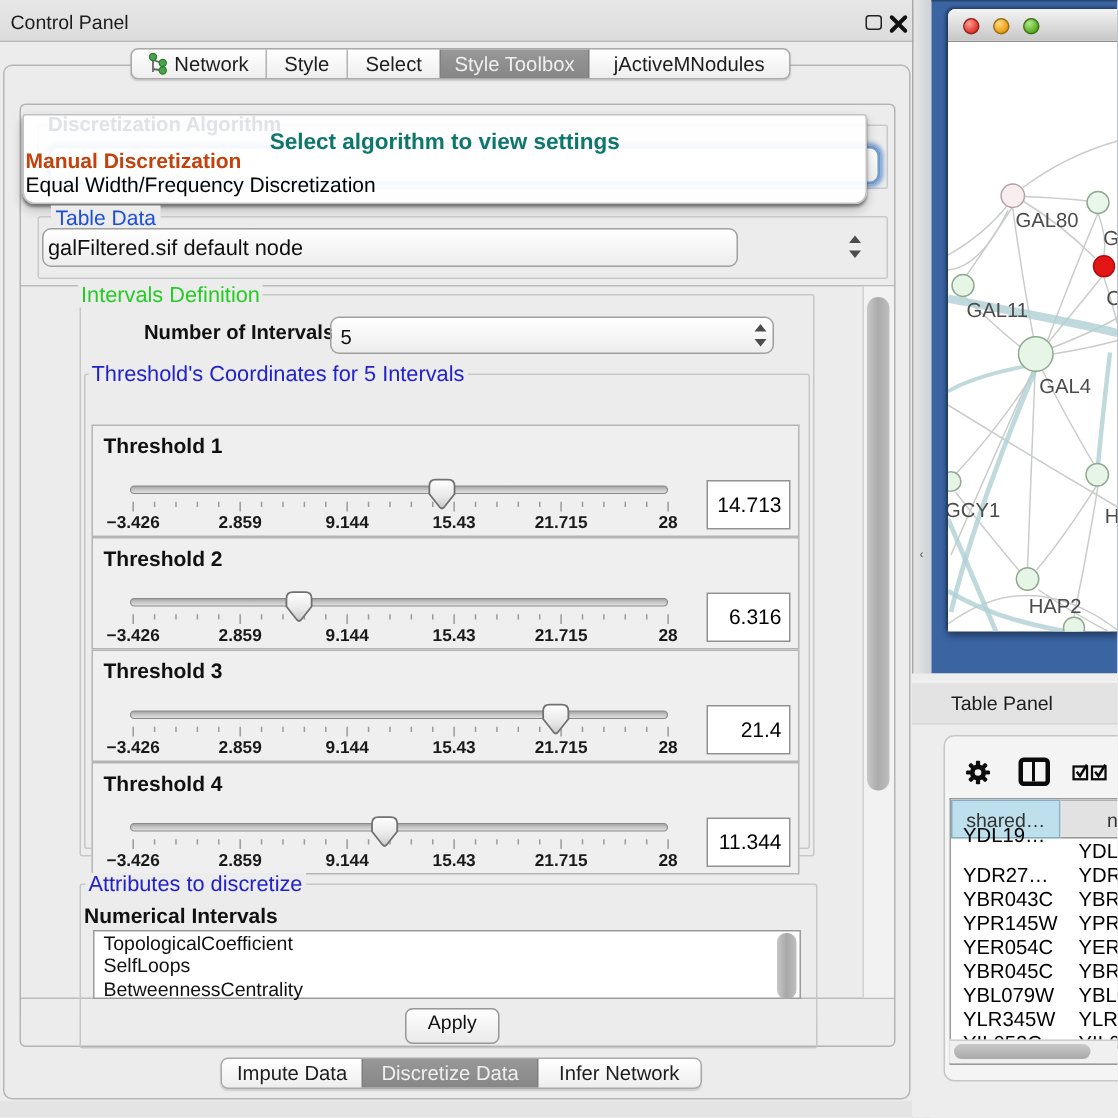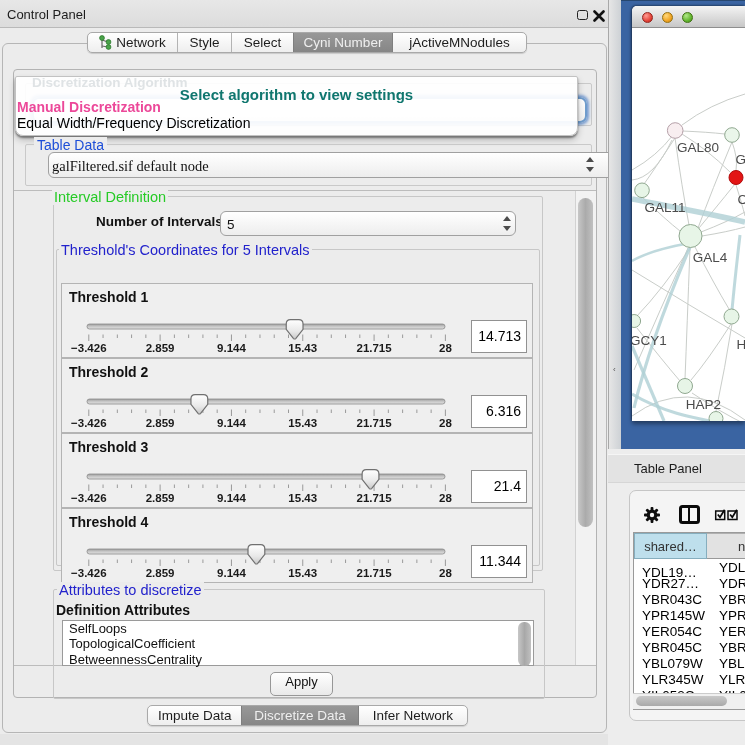--- a/index.html
+++ b/index.html
@@ -19,26 +19,26 @@
 .seg.afterdark { border-left:1px solid #7f7f7f; }
 
 #innerpanel { left:13px; top:69px; width:584px; height:629px; border:1px solid #b3b3b3; border-radius:4px; background:#ececec; }
 
 #dgroup { left:25px; top:83px; width:567px; height:43px; border:1px solid #c9c9c9; border-radius:2px; }
 #dcombo { left:32px; top:97px; width:555px; height:26px; border-radius:7px; background:linear-gradient(#ffffff,#f0f0f0); border:2px solid #6f9ccc; box-shadow:0 0 3px 1.5px rgba(80,130,200,0.75); }
 
 #popup { left:15px; top:76px; width:563px; height:60px; background:rgba(255,255,255,0.93); border:1px solid #c2c2c2; border-radius:2px 2px 8px 8px; box-shadow:0 2px 2px rgba(0,0,0,0.4), 0 4px 7px rgba(0,0,0,0.22); }
 #ghost { left:16px; top:-2px; font-size:13.5px; font-weight:bold; color:#dfe3e5; }
 #pline1 { left:0; top:9px; width:100%; text-align:center; font-size:15px; font-weight:bold; color:#0f766e; }
-#pline2 { left:1px; top:22px; font-size:14px; font-weight:bold; color:#ec4899; }
+#pline2 { left:1px; top:22px; font-size:14px; font-weight:bold; color:#c2410c; }
 #pline3 { left:1px; top:38px; font-size:14px; color:#000; }
 
 #tdgroup { left:25px; top:144px; width:567px; height:42px; border:1px solid #c9c9c9; border-radius:2px; }
 #tdtitle { left:34px; top:137px; font-size:14px; color:#1d4ed8; background:#ececec; padding:0 3px; }
-#tdcombo { left:48px; top:152px; width:571px; height:26px; border:1px solid #a0a0a0; border-radius:6px; background:linear-gradient(#ffffff,#ededed);font-family:Liberation Serif, serif; }
+#tdcombo { left:28px; top:152px; width:464px; height:26px; border:1px solid #a0a0a0; border-radius:6px; background:linear-gradient(#ffffff,#ededed); }
 #tdcombo span.t { position:absolute; left:3px; top:4.5px; font-size:14.5px; color:#111; }
 .updown { position:absolute; width:8px; height:15px; }
 .updown:before { content:""; position:absolute; left:0; top:0; border-left:4px solid transparent; border-right:4px solid transparent; border-bottom:5.5px solid #4c4c4c; }
 .updown:after { content:""; position:absolute; left:0; bottom:0; border-left:4px solid transparent; border-right:4px solid transparent; border-top:5.5px solid #4c4c4c; }
 
 #spTop { left:14px; top:190px; width:582px; height:1px; background:#bcbcbc; }
 #spBottom { left:14px; top:665px; width:582px; height:1px; background:#bcbcbc; }
 #sbtrack { left:575px; top:191px; width:21px; height:474px; background:#f2f2f2; border-left:1px solid #d2d2d2; }
 #sbthumb { left:578px; top:198px; width:15px; height:329px; background:linear-gradient(90deg,#c7c7c7,#ababab 50%,#c0c0c0); border-radius:8px; }
 
@@ -107,21 +107,21 @@
       <line x1="3" y1="5" x2="9" y2="7" stroke="#666" stroke-width="1.2"></line>
       <line x1="3" y1="11" x2="9" y2="12" stroke="#666" stroke-width="1.2"></line>
       <circle cx="3" cy="3" r="2.4" fill="#4aa34a" stroke="#2c7a2c" stroke-width="0.8"></circle>
       <circle cx="9.5" cy="7" r="2.4" fill="#4aa34a" stroke="#2c7a2c" stroke-width="0.8"></circle>
       <circle cx="9.5" cy="12" r="2.4" fill="#4aa34a" stroke="#2c7a2c" stroke-width="0.8"></circle>
     </svg>
     Network
   </div>
   <div class="seg" style="width:54px;">Style</div>
   <div class="seg" style="width:62px;">Select</div>
-  <div class="seg dark" style="width:99px;">Cyni Number</div>
+  <div class="seg dark" style="width:99px;">Style Toolbox</div>
   <div class="seg afterdark" style="width:134px;">jActiveMNodules</div>
 </div>
 <div class="abs" id="innerpanel"></div>
 
 <div class="abs" id="dgroup"></div>
 <div class="abs" id="dcombo"></div>
 
 <div class="abs" id="popup">
   <div class="abs" id="ghost">Discretization Algorithm</div>
   <div class="abs" id="pline1">Select algorithm to view settings</div>
@@ -135,21 +135,21 @@
     <span class="t">galFiltered.sif default node</span>
     <span class="updown" style="left:537px; top:4px;"></span>
   </div>
 
 <div class="abs" id="spTop"></div>
 <div class="abs" id="spBottom"></div>
 <div class="abs" id="sbtrack"></div>
 <div class="abs" id="sbthumb"></div>
 
 <div class="abs group" id="igroup"></div>
-<div class="gtitle" id="igtitle">Interval Definition</div>
+<div class="gtitle" id="igtitle">Intervals Definition</div>
 <div class="abs" id="noi">Number of Intervals</div>
 <div class="abs" id="nicombo">
     <span class="t">5</span>
     <span class="updown" style="left:282px; top:4px;"></span>
   </div>
 <div class="abs group" id="tgroup"></div>
 <div class="gtitle" id="tgtitle">Threshold's Coordinates for 5 Intervals</div>
 
 <div class="abs trow" style="top:264px;" id="trow1">
     <span class="tl">Threshold 1</span>
@@ -355,24 +355,24 @@
       <text x="169.44" y="68" text-anchor="middle" font-family="Liberation Sans, sans-serif" font-size="11.5" font-weight="bold" fill="#1a1a1a">9.144</text>
       <text x="240.76" y="68" text-anchor="middle" font-family="Liberation Sans, sans-serif" font-size="11.5" font-weight="bold" fill="#1a1a1a">15.43</text>
       <text x="312.08" y="68" text-anchor="middle" font-family="Liberation Sans, sans-serif" font-size="11.5" font-weight="bold" fill="#1a1a1a">21.715</text>
       <text x="383.40" y="68" text-anchor="middle" font-family="Liberation Sans, sans-serif" font-size="11.5" font-weight="bold" fill="#1a1a1a">28</text>
       <path d="M 185.99950359574876,40 Q 185.99950359574876,35.7 190.19950359574878,35.7 L 198.59950359574876,35.7 Q 202.79950359574877,35.7 202.79950359574877,40 L 202.79950359574877,45.3 L 195.69950359574878,54.3 Q 194.39950359574877,55.7 193.09950359574876,54.3 L 185.99950359574876,45.3 Z" fill="url(#th3)" stroke="#707070" stroke-width="1.2"></path>
     </svg>
   </div>
 
 <div class="abs group" id="agroup"></div>
 <div class="gtitle" id="agtitle">Attributes to discretize</div>
-<div class="abs" id="numattr">Definition Attributes</div>
+<div class="abs" id="numattr">Numerical Intervals</div>
 <div class="abs" id="attrlist">
+    <div>TopologicalCoefficient</div>
     <div>SelfLoops</div>
-    <div>TopologicalCoefficient</div>
     <div>BetweennessCentrality</div>
   </div>
 <div class="abs" id="listthumb"></div>
 <div class="abs" id="applybtn">Apply</div>
 <div class="abs" id="bottabs">
   <div class="seg" style="width:94px;">Impute Data</div>
   <div class="seg dark" style="width:117px;">Discretize Data</div>
   <div class="seg afterdark" style="width:110px;">Infer Network</div>
 </div>
 
@@ -468,21 +468,21 @@
   <g fill="none" stroke="#0a0a0a">
     <rect x="1.7" y="4" width="9" height="8.5" stroke-width="1.5"></rect>
     <path d="M 3.8,7.5 L 6,10.3 L 10.6,2.8" stroke-width="1.7"></path>
     <rect x="14" y="4" width="9" height="8.5" stroke-width="1.5"></rect>
     <path d="M 16.1,7.5 L 18.3,10.3 L 22.9,2.8" stroke-width="1.7"></path>
   </g>
 </svg>
 <div class="abs" id="tablegrid">
   <div id="th1">shared…</div>
   <div id="th2">n</div>
-<div class="trc" style="left:8px; top:32px;">YDL19…</div>
+<div class="trc" style="left:8px; top:16px;">YDL19…</div>
     <div class="trc" style="left:85px; top:27px;">YDL1</div>
     <div class="trc" style="left:8px; top:43px;">YDR27…</div>
     <div class="trc" style="left:85px; top:43px;">YDR2</div>
     <div class="trc" style="left:8px; top:59px;">YBR043C</div>
     <div class="trc" style="left:85px; top:59px;">YBR0</div>
     <div class="trc" style="left:8px; top:75px;">YPR145W</div>
     <div class="trc" style="left:85px; top:75px;">YPR1</div>
     <div class="trc" style="left:8px; top:91px;">YER054C</div>
     <div class="trc" style="left:85px; top:91px;">YER0</div>
     <div class="trc" style="left:8px; top:107px;">YBR045C</div>

